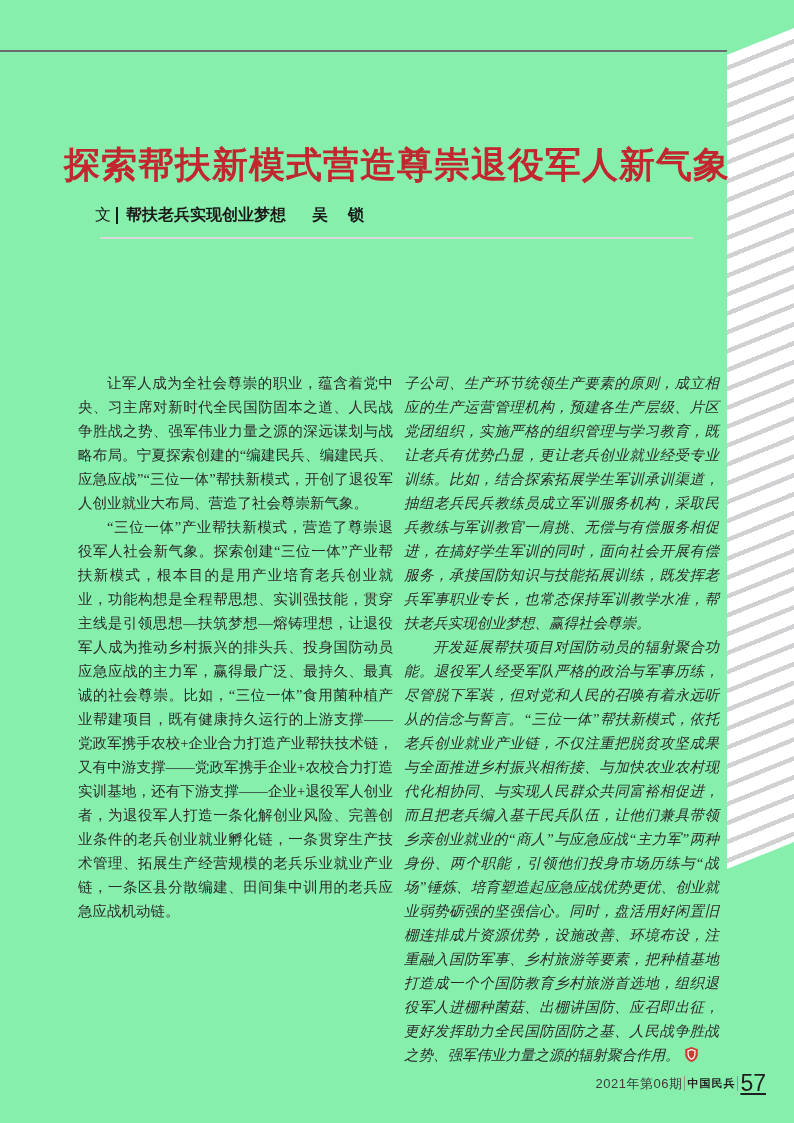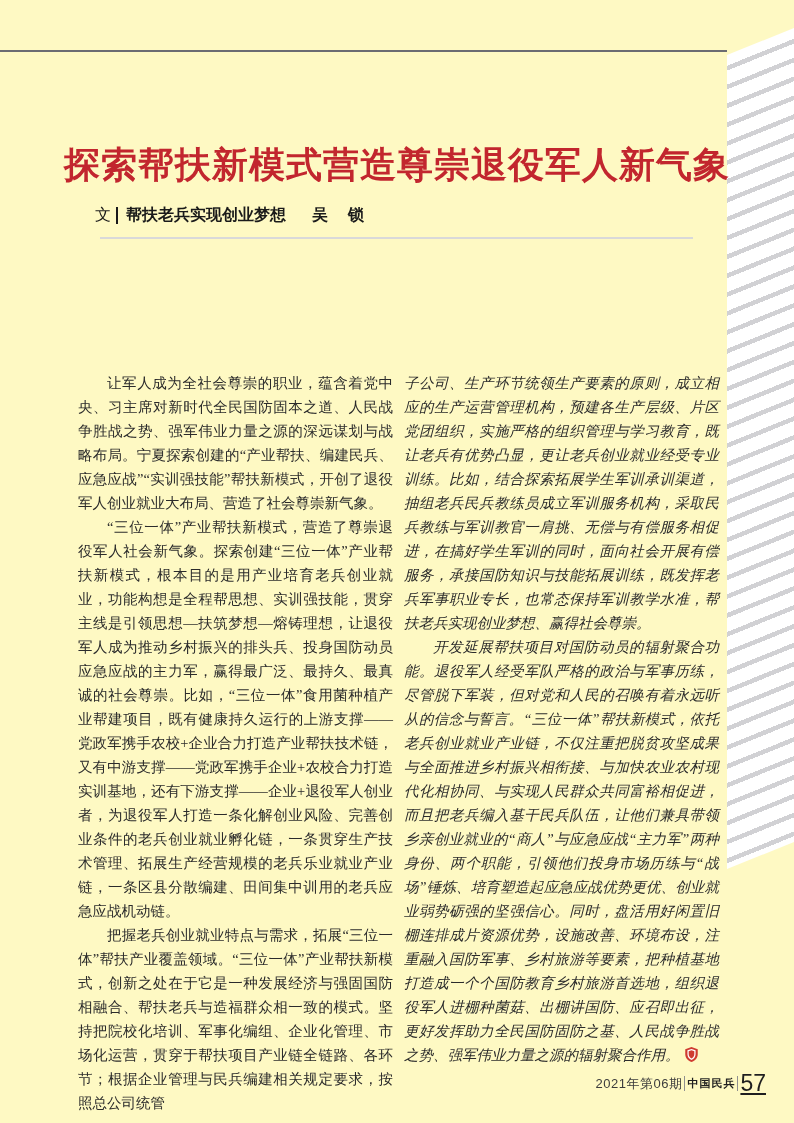--- a/index.html
+++ b/index.html
@@ -1,18 +1,18 @@
 <!DOCTYPE html>
 <html><head>
 <meta charset="utf-8">
 <style>
   html,body { margin:0; padding:0; background:#e9e9e9; }
   .page {
     position:relative; width:794px; height:1123px; margin:0 auto;
-    background:#fef9c3; overflow:hidden;
+    background:#86efac; overflow:hidden;
     font-family:"Liberation Serif","DejaVu Serif",serif;
   }
   .top-rule {
     position:absolute; left:0; top:50px; width:727px; height:2px;
     background:#6b6c72;
   }
   .corner-stripes {
     position:absolute; left:727px; top:28px; width:67px; height:841px;
     background:repeating-linear-gradient(158deg,
       #d1d1d4 0px, #d1d1d4 4.5px, #ffffff 4.5px, #ffffff 17.5px);
@@ -69,23 +69,22 @@
 
   <div class="byline">
     <span class="byline-label">文</span>
     <span class="byline-bar"></span>
     <span class="byline-unit">帮扶老兵实现创业梦想</span>
     <span class="byline-author">吴　锁</span>
   </div>
   <div class="byline-rule"></div>
 
   <div class="col col-left">
-    <p>让军人成为全社会尊崇的职业，蕴含着党中央、习主席对新时代全民国防固本之道、人民战争胜战之势、强军伟业力量之源的深远谋划与战略布局。宁夏探索创建的“产业帮扶、编建民兵、应急应战”“实训强技能”帮扶新模式，开创了退役军人创业就业大布局、营造了社会尊崇新气象。</p>
+    <p>让军人成为全社会尊崇的职业，蕴含着党中央、习主席对新时代全民国防固本之道、人民战争胜战之势、强军伟业力量之源的深远谋划与战略布局。宁夏探索创建的“编建民兵、编建民兵、应急应战”“三位一体”帮扶新模式，开创了退役军人创业就业大布局、营造了社会尊崇新气象。</p>
     <p>“三位一体”产业帮扶新模式，营造了尊崇退役军人社会新气象。探索创建“三位一体”产业帮扶新模式，根本目的是用产业培育老兵创业就业，功能构想是全程帮思想、实训强技能，贯穿主线是引领思想—扶筑梦想—熔铸理想，让退役军人成为推动乡村振兴的排头兵、投身国防动员应急应战的主力军，赢得最广泛、最持久、最真诚的社会尊崇。比如，“三位一体”食用菌种植产业帮建项目，既有健康持久运行的上游支撑——党政军携手农校+企业合力打造产业帮扶技术链，又有中游支撑——党政军携手企业+农校合力打造实训基地，还有下游支撑——企业+退役军人创业者，为退役军人打造一条化解创业风险、完善创业条件的老兵创业就业孵化链，一条贯穿生产技术管理、拓展生产经营规模的老兵乐业就业产业链，一条区县分散编建、田间集中训用的老兵应急应战机动链。</p>
-    <p>把握老兵创业就业特点与需求，拓展“三位一体”帮扶产业覆盖领域。“三位一体”产业帮扶新模式，创新之处在于它是一种发展经济与强固国防相融合、帮扶老兵与造福群众相一致的模式。坚持把院校化培训、军事化编组、企业化管理、市场化运营，贯穿于帮扶项目产业链全链路、各环节；根据企业管理与民兵编建相关规定要求，按照总公司统管</p>
   </div>
 
   <div class="col col-right">
     <p class="continuation">子公司、生产环节统领生产要素的原则，成立相应的生产运营管理机构，预建各生产层级、片区党团组织，实施严格的组织管理与学习教育，既让老兵有优势凸显，更让老兵创业就业经受专业训练。比如，结合探索拓展学生军训承训渠道，抽组老兵民兵教练员成立军训服务机构，采取民兵教练与军训教官一肩挑、无偿与有偿服务相促进，在搞好学生军训的同时，面向社会开展有偿服务，承接国防知识与技能拓展训练，既发挥老兵军事职业专长，也常态保持军训教学水准，帮扶老兵实现创业梦想、赢得社会尊崇。</p>
     <p><span>开发延展帮扶项目对国防动员的辐射聚合功能。退役军人经受军队严格的政治与军事历练，尽管脱下军装，但对党和人民的召唤有着永远听从的信念与誓言。“三位一体”帮扶新模式，依托老兵创业就业产业链，不仅注重把脱贫攻坚成果与全面推进乡村振兴相衔接、与加快农业农村现代化相协同、与实现人民群众共同富裕相促进，而且把老兵编入基干民兵队伍，让他们兼具带领乡亲创业就业的“商人”与应急应战“主力军”两种身份、两个职能，引领他们投身市场历练与“战场”锤炼、培育塑造起应急应战优势更优、创业就业弱势砺强的坚强信心。同时，盘活用好闲置旧棚连排成片资源优势，设施改善、环境布设，注重融入国防军事、乡村旅游等要素，把种植基地打造成一个个国防教育乡村旅游首选地，组织退役军人进棚种菌菇、出棚讲国防、应召即出征，更好发挥助力全民国防固防之基、人民战争胜战之势、强军伟业力量之源的辐射聚合作用。</span><svg class="endmark" viewBox="0 0 20 24" xmlns="http://www.w3.org/2000/svg">
           <path d="M10 0 L20 3.5 V11 C20 17.5 15.8 21.8 10 24 C4.2 21.8 0 17.5 0 11 V3.5 Z" fill="#cf3b31"></path>
           <path d="M10 3 L16.5 5.3 V11 C16.5 15.8 13.8 18.9 10 20.7 C6.2 18.9 3.5 15.8 3.5 11 V5.3 Z" fill="#ffffff"></path>
           <path d="M10 5 L14.5 6.6 V11 C14.5 14.6 12.6 16.9 10 18.3 C7.4 16.9 5.5 14.6 5.5 11 V6.6 Z" fill="#cf3b31"></path>
         </svg></p>
   </div>

